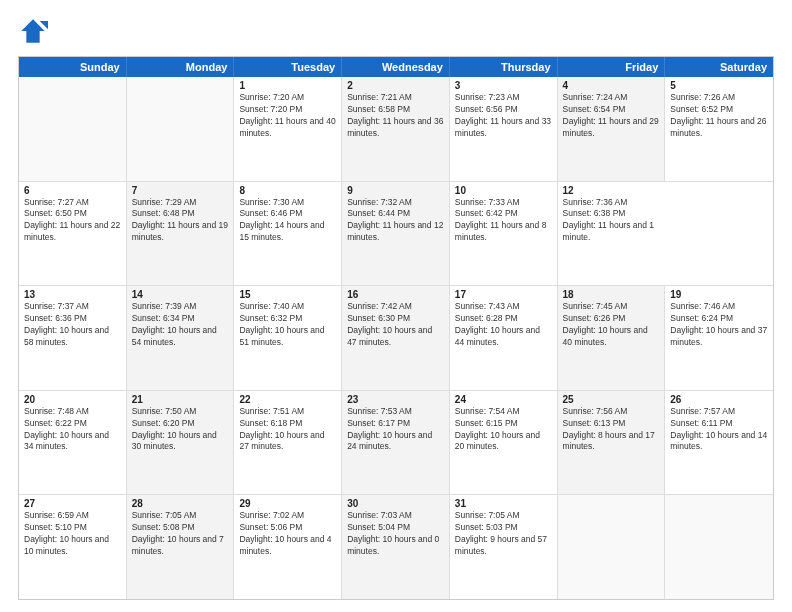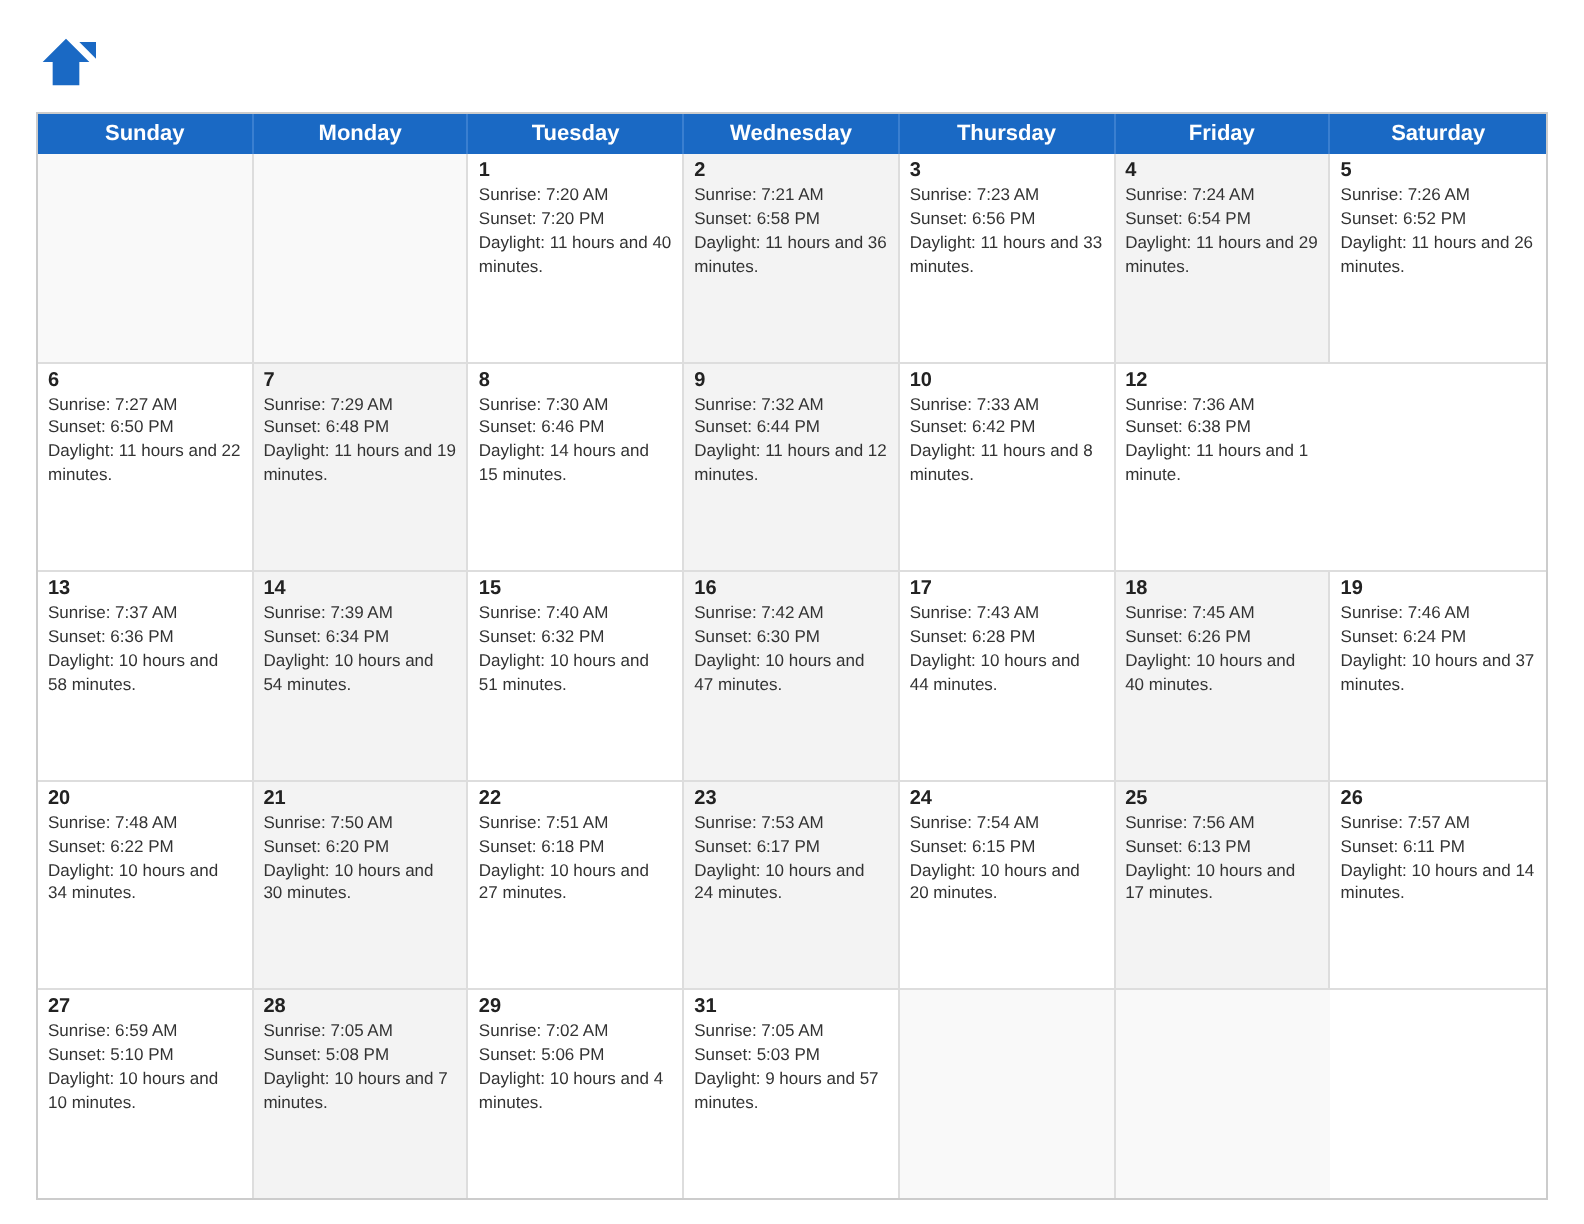--- a/index.html
+++ b/index.html
@@ -64,21 +64,21 @@
       display: grid;
       grid-template-columns: repeat(7, 1fr);
       background: #1a69c4;
     }
     .cal-header-cell {
       color: #fff;
       font-size: 11px;
       font-weight: bold;
       padding: 4px 6px;
       border-right: 1px solid #3a7fd0;
-      text-align: center;
+      text-align: right;
     }
     .cal-header-cell:last-child { border-right: none; }
     .cal-body {
       flex: 1;
       display: flex;
       flex-direction: column;
     }
     .cal-row {
       display: grid;
       grid-template-columns: repeat(7, 1fr);
@@ -285,21 +285,21 @@
           <div class="cal-cell">
             <div class="day-num">24</div>
             <div class="cell-line">Sunrise: 7:54 AM</div>
             <div class="cell-line">Sunset: 6:15 PM</div>
             <div class="cell-line">Daylight: 10 hours and 20 minutes.</div>
           </div>
           <div class="cal-cell shaded">
             <div class="day-num">25</div>
             <div class="cell-line">Sunrise: 7:56 AM</div>
             <div class="cell-line">Sunset: 6:13 PM</div>
-            <div class="cell-line">Daylight: 10 hours and 17 minutes.</div>
+            <div class="cell-line">Daylight: 8 hours and 17 minutes.</div>
           </div>
           <div class="cal-cell">
             <div class="day-num">26</div>
             <div class="cell-line">Sunrise: 7:57 AM</div>
             <div class="cell-line">Sunset: 6:11 PM</div>
             <div class="cell-line">Daylight: 10 hours and 14 minutes.</div>
           </div>
         </div>
         <div class="cal-row">
           <div class="cal-cell">
@@ -312,20 +312,26 @@
             <div class="day-num">28</div>
             <div class="cell-line">Sunrise: 7:05 AM</div>
             <div class="cell-line">Sunset: 5:08 PM</div>
             <div class="cell-line">Daylight: 10 hours and 7 minutes.</div>
           </div>
           <div class="cal-cell">
             <div class="day-num">29</div>
             <div class="cell-line">Sunrise: 7:02 AM</div>
             <div class="cell-line">Sunset: 5:06 PM</div>
             <div class="cell-line">Daylight: 10 hours and 4 minutes.</div>
+          </div>
+          <div class="cal-cell shaded">
+            <div class="day-num">30</div>
+            <div class="cell-line">Sunrise: 7:03 AM</div>
+            <div class="cell-line">Sunset: 5:04 PM</div>
+            <div class="cell-line">Daylight: 10 hours and 0 minutes.</div>
           </div>
           <div class="cal-cell">
             <div class="day-num">31</div>
             <div class="cell-line">Sunrise: 7:05 AM</div>
             <div class="cell-line">Sunset: 5:03 PM</div>
             <div class="cell-line">Daylight: 9 hours and 57 minutes.</div>
           </div>
           <div class="cal-cell empty"></div>
           <div class="cal-cell empty"></div>
         </div>

